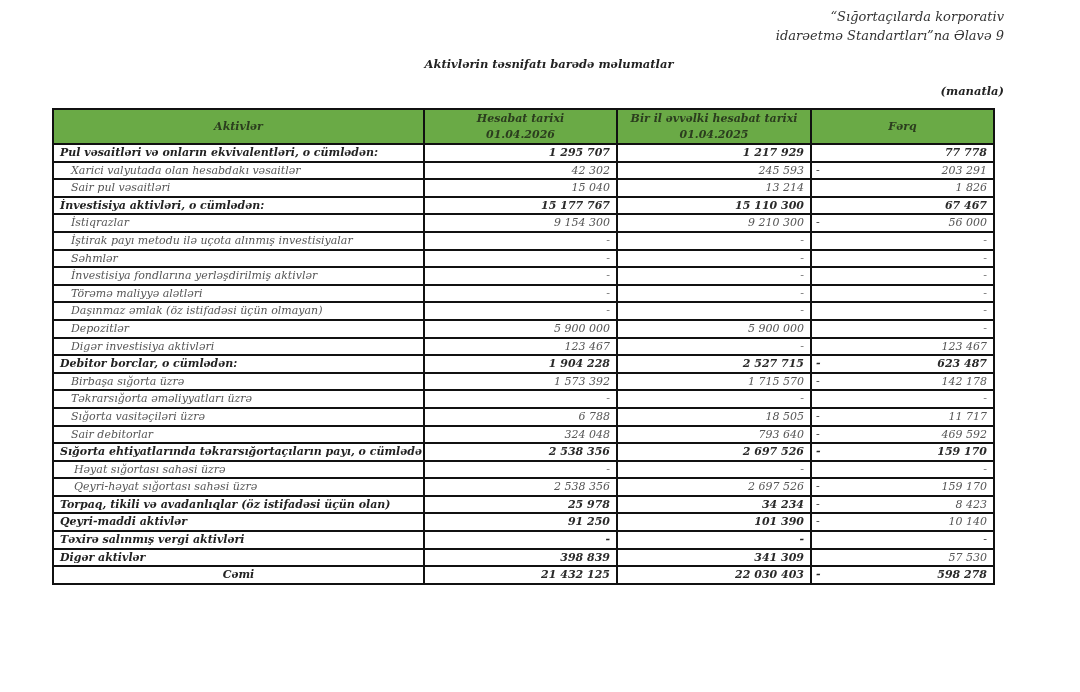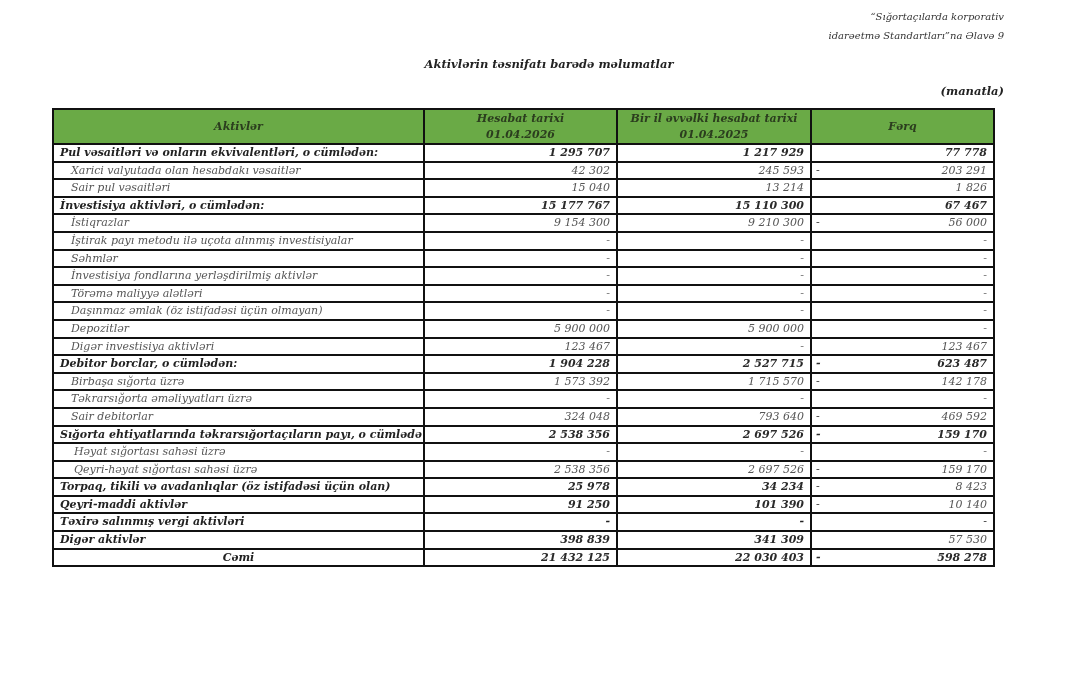--- a/index.html
+++ b/index.html
@@ -1,20 +1,20 @@
 <!DOCTYPE html>
 <html><head>
   <meta charset="utf-8">
   <style>
     html, body { margin: 0; padding: 0; }
     body {
       width: 1080px; height: 692px; background: #ffffff; position: relative; overflow: hidden;
       font-family: "DejaVu Serif", "Liberation Serif", serif; font-style: italic; color: #2a2a2a;
     }
-    .ref { position: absolute; right: 76px; top: 7px; text-align: right; font-size: 10px; line-height: 19px; color: #333; }
+    .ref { position: absolute; right: 76px; top: 7px; text-align: right; font-size: 13px; line-height: 19px; color: #333; }
     .title { position: absolute; left: 12px; width: 1074px; top: 57px; text-align: center; font-size: 11.5px; font-weight: bold; color: #222; }
     .unit { position: absolute; right: 76px; top: 84px; font-size: 11.5px; font-weight: bold; color: #222; }
     table.assets {
       position: absolute; left: 52px; top: 108px; width: 941px;
       border-collapse: collapse; table-layout: fixed;
       font-size: 11px;
     }
     table.assets col.c1 { width: 371px; }
     table.assets col.c2 { width: 193px; }
     table.assets col.c3 { width: 194px; }
@@ -152,20 +152,26 @@
         <td class="num">1 715 570</td>
         <td class="diff num"><span class="neg">-</span><span>142 178</span></td>
       </tr>
       <tr>
         <td class="label sub">Təkrarsığorta əməliyyatları üzrə</td>
         <td class="dash">-</td>
         <td class="dash">-</td>
         <td class="diff dash"><span>-</span></td>
       </tr>
       <tr>
+        <td class="label sub">Sığorta vasitəçiləri üzrə</td>
+        <td class="num">6 788</td>
+        <td class="num">18 505</td>
+        <td class="diff num"><span class="neg">-</span><span>11 717</span></td>
+      </tr>
+      <tr>
         <td class="label sub">Sair debitorlar</td>
         <td class="num">324 048</td>
         <td class="num">793 640</td>
         <td class="diff num"><span class="neg">-</span><span>469 592</span></td>
       </tr>
       <tr class="bold">
         <td class="label">Sığorta ehtiyatlarında təkrarsığortaçıların payı, o cümlədən:</td>
         <td class="num">2 538 356</td>
         <td class="num">2 697 526</td>
         <td class="diff num"><span class="neg">-</span><span>159 170</span></td>

